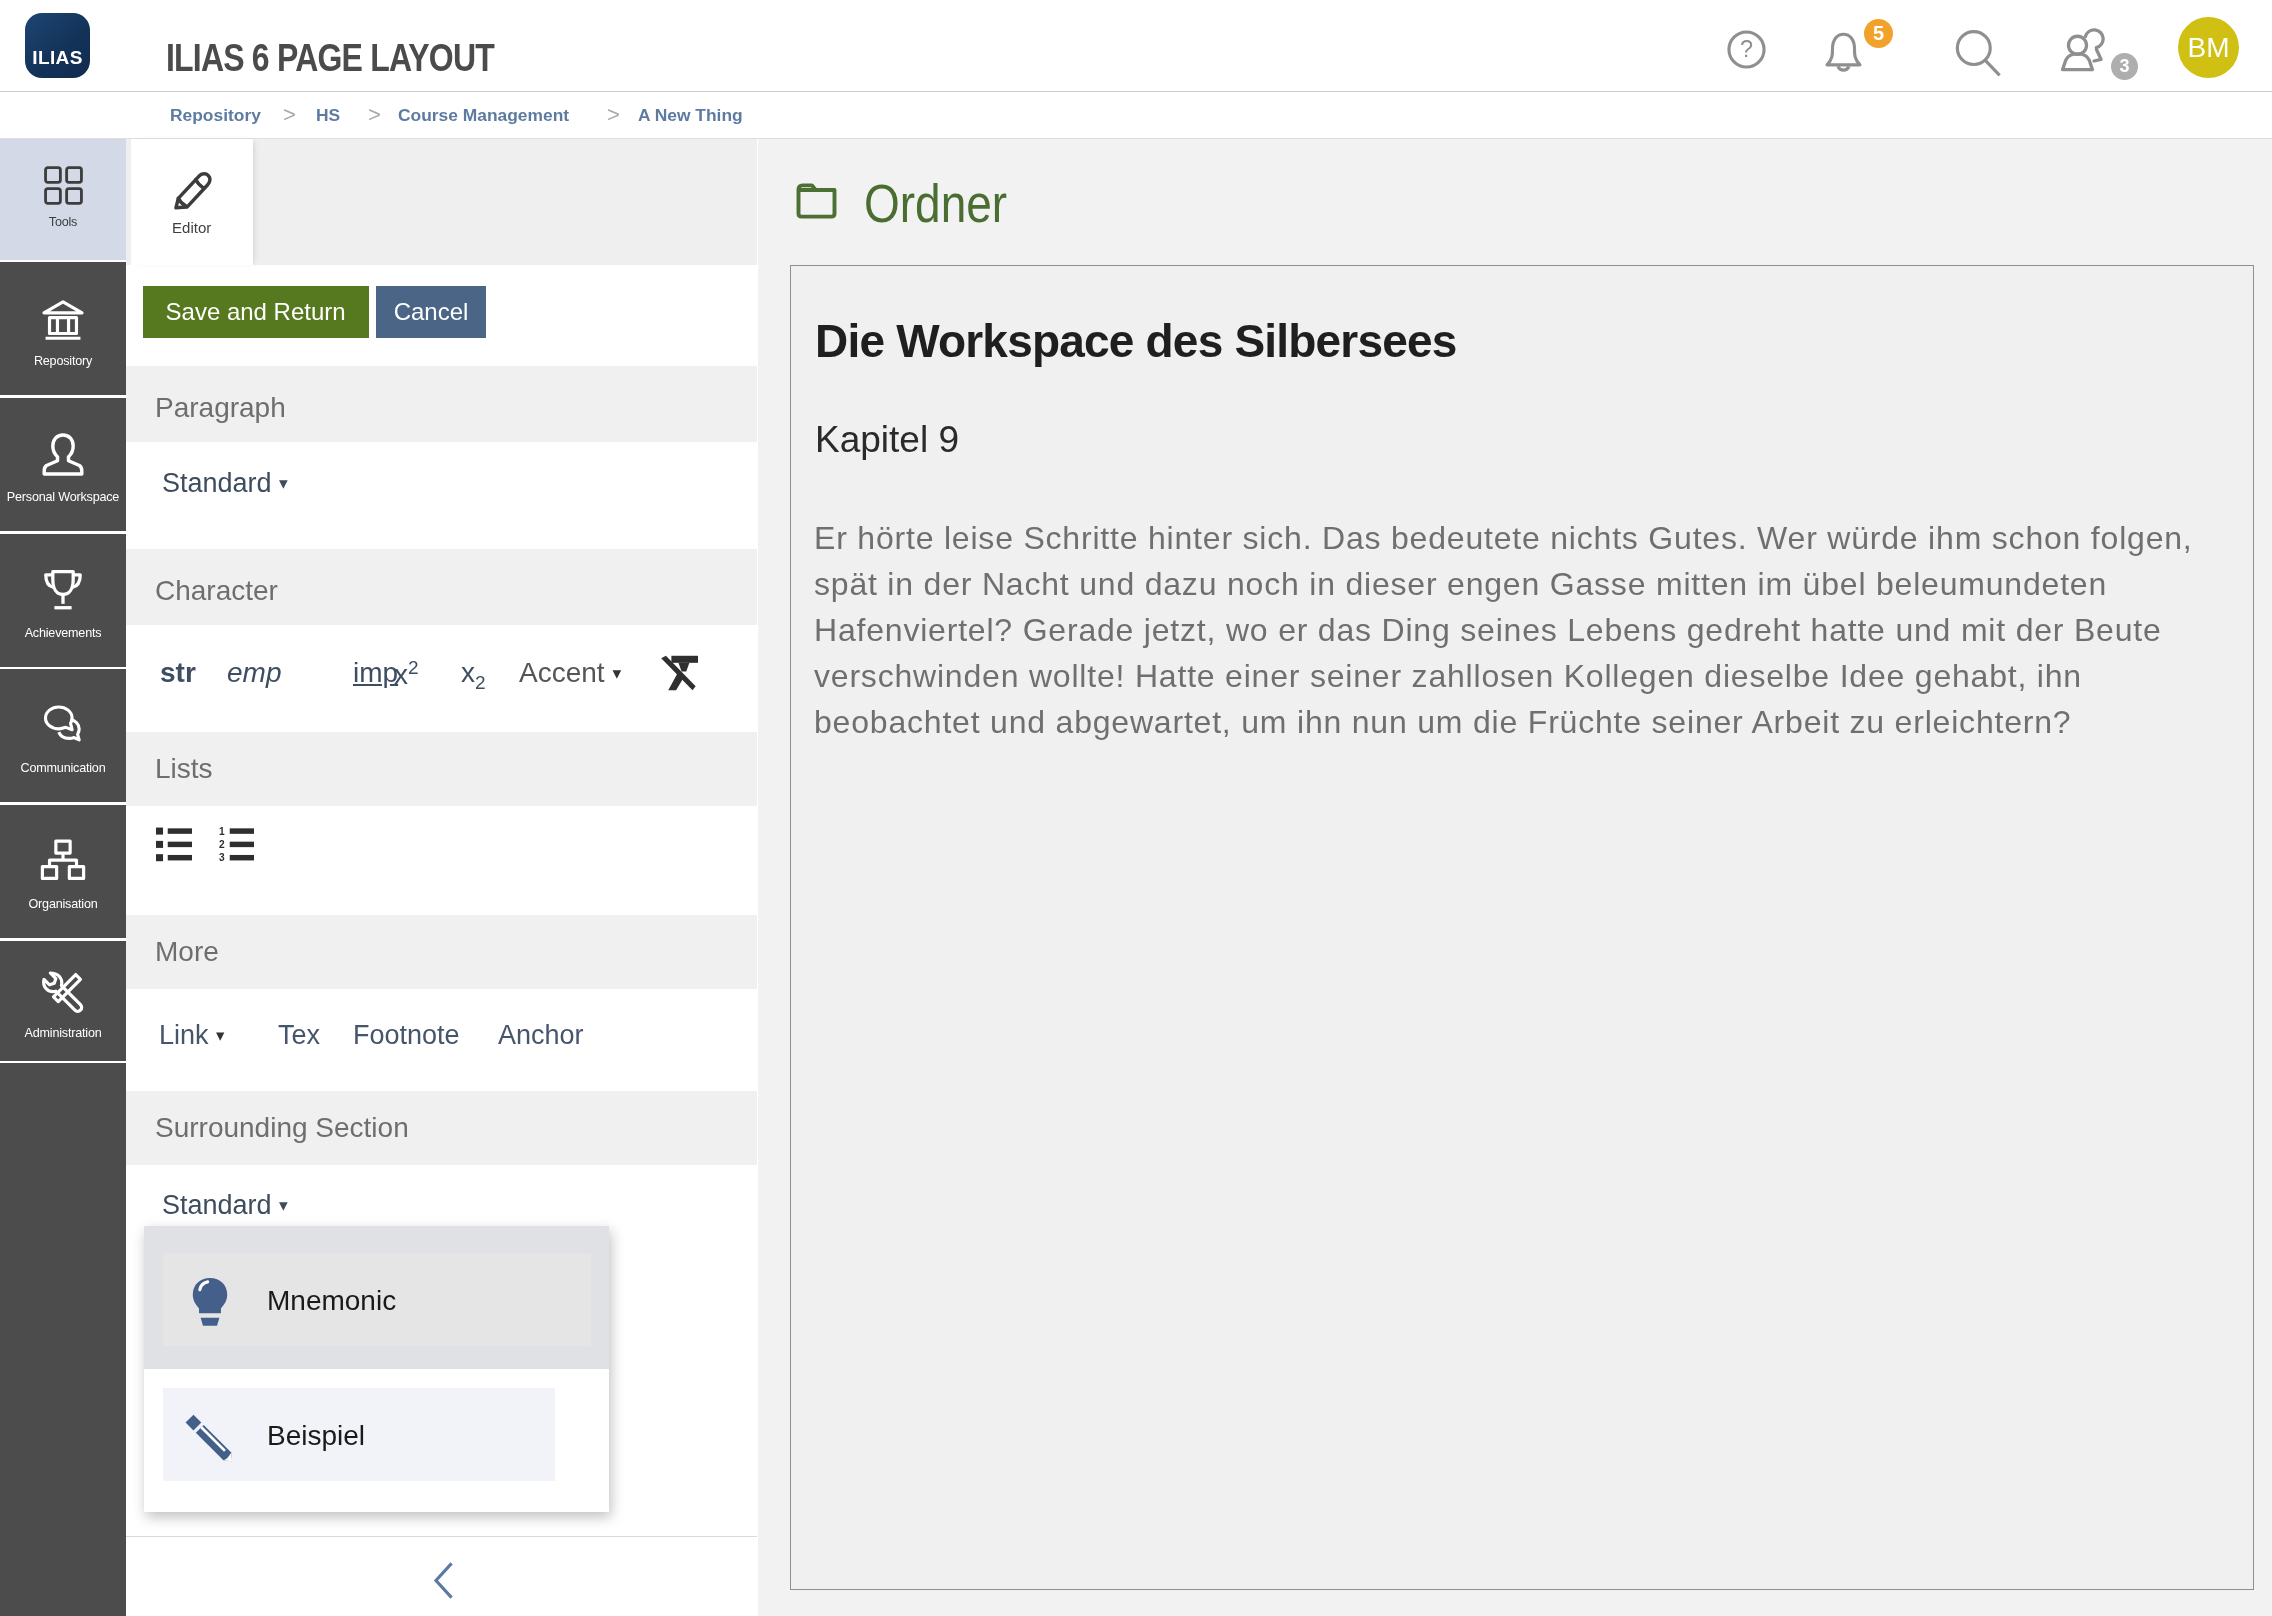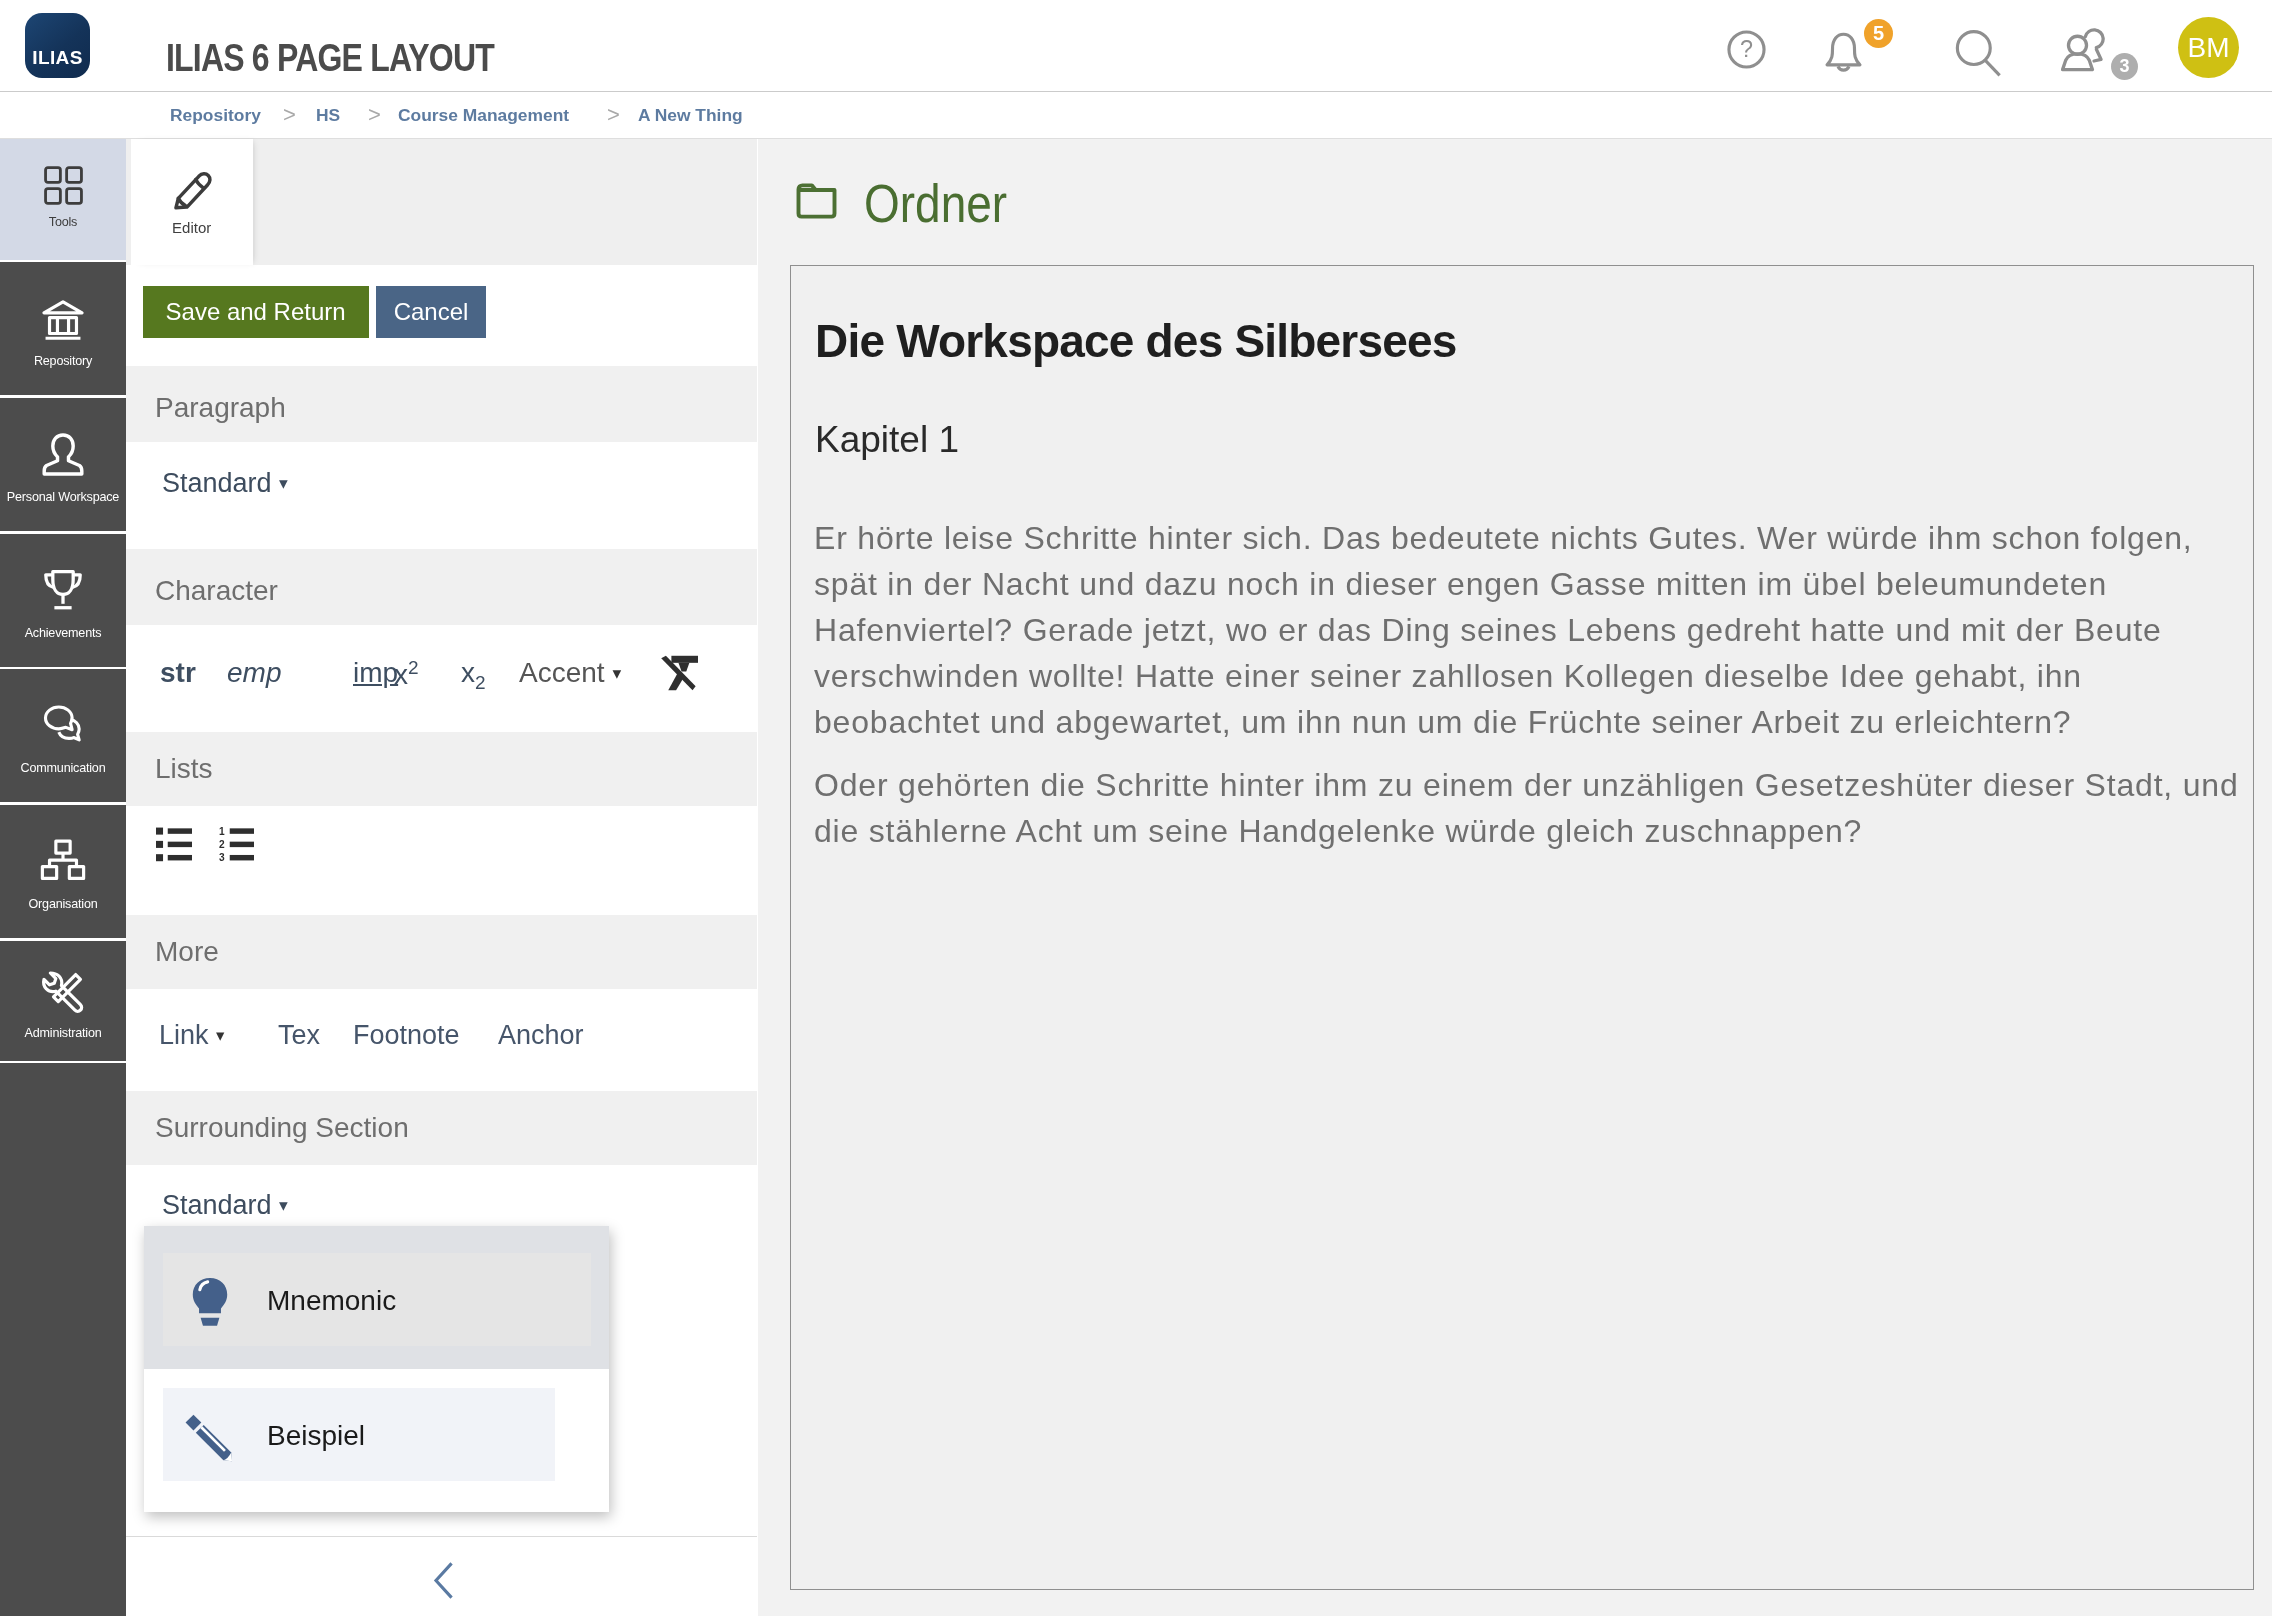--- a/index.html
+++ b/index.html
@@ -310,23 +310,21 @@
 </div>
 
 <div id="main">
   <svg class="abs" style="left:38px;top:44px" width="41" height="36" viewBox="0 0 52 46">
     <path d="M3 8 c0 -3 2 -5 5 -5 h12 l5 6 h-22 z M3 9 h46 v30 c0 2 -1 4 -4 4 h-38 c-3 0 -4 -2 -4 -4 z" fill="none" stroke="#4c7033" stroke-width="5" stroke-linejoin="round"></path>
   </svg>
   <div id="ordner">Ordner</div>
 
   <div id="cbox">
     <div id="ctitle">Die Workspace des Silbersees</div>
-    <div id="ckap">Kapitel 1</div>
+    <div id="ckap">Kapitel 9</div>
     <div class="para" style="top:249px">Er hörte leise Schritte hinter sich. Das bedeutete nichts Gutes. Wer würde ihm schon folgen,<br>
 spät in der Nacht und dazu noch in dieser engen Gasse mitten im übel beleumundeten<br>
 Hafenviertel? Gerade jetzt, wo er das Ding seines Lebens gedreht hatte und mit der Beute<br>
 verschwinden wollte! Hatte einer seiner zahllosen Kollegen dieselbe Idee gehabt, ihn<br>
 beobachtet und abgewartet, um ihn nun um die Früchte seiner Arbeit zu erleichtern?</div>
-    <div class="para" style="top:496px">Oder gehörten die Schritte hinter ihm zu einem der unzähligen Gesetzeshüter dieser Stadt, und<br>
-die stählerne Acht um seine Handgelenke würde gleich zuschnappen?</div>
   </div>
 </div>
 
 
 </body></html>

